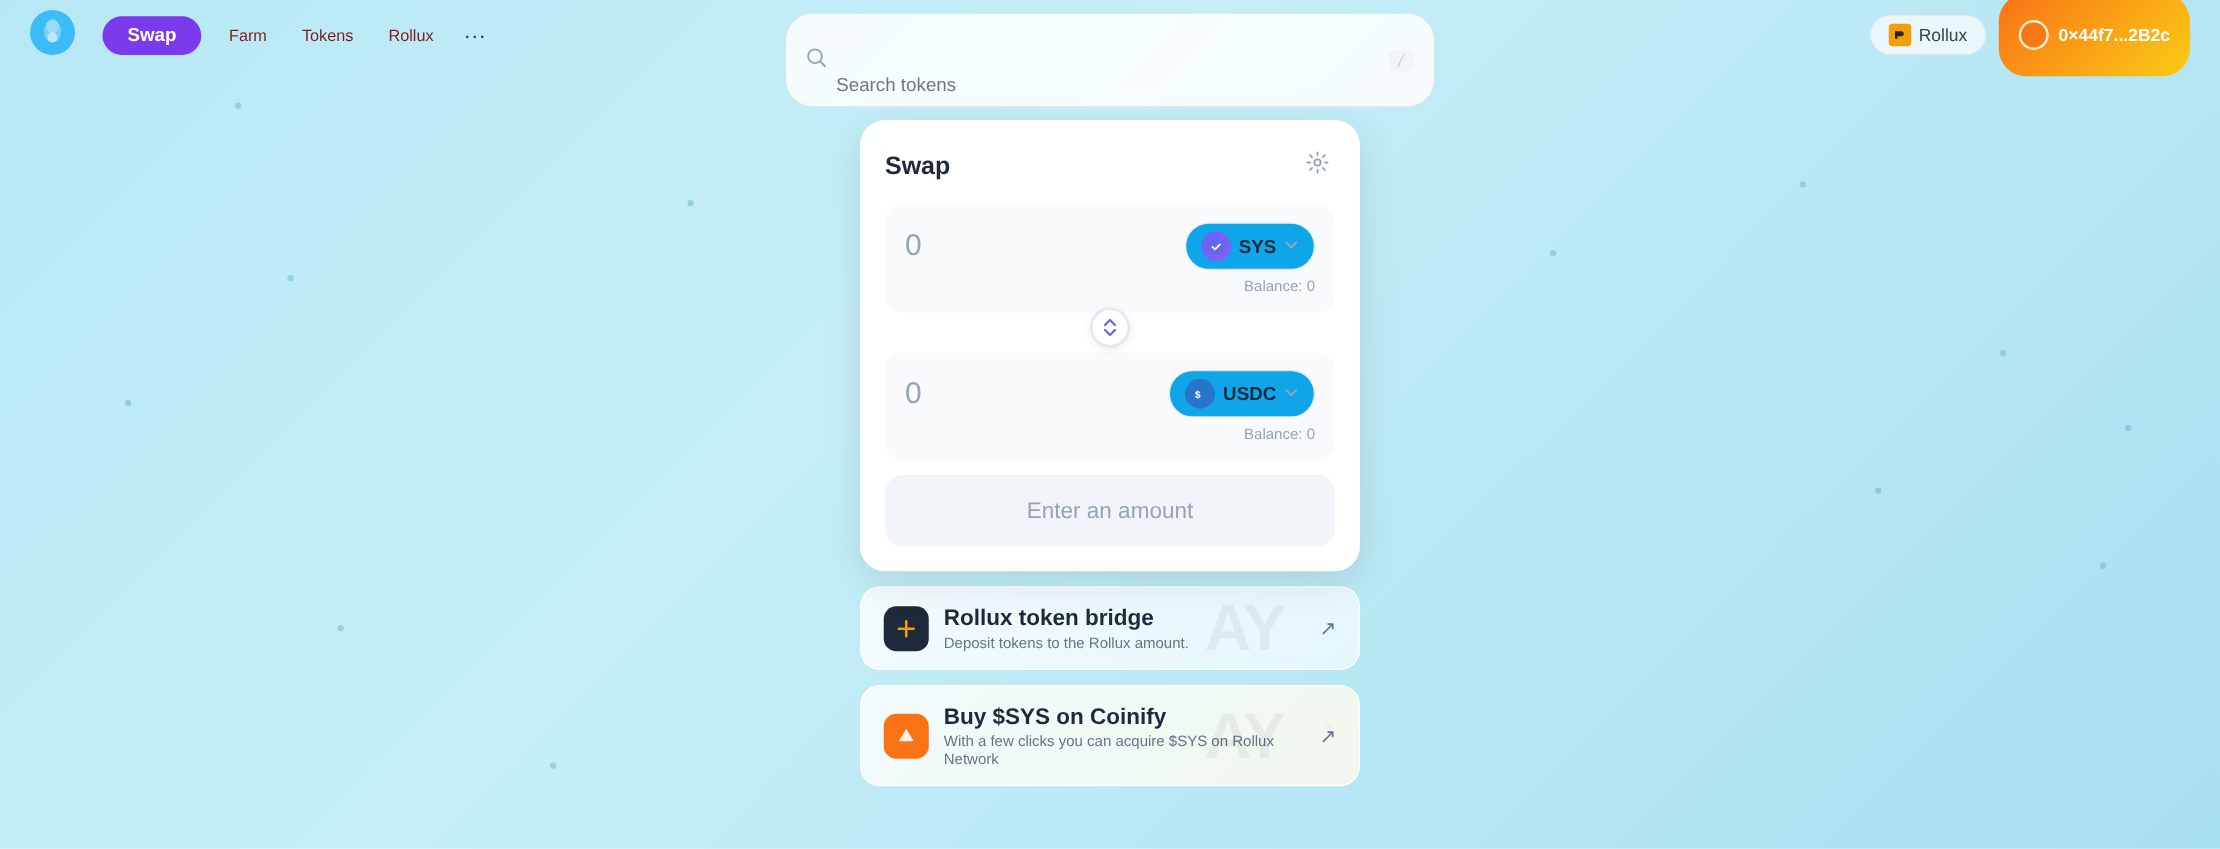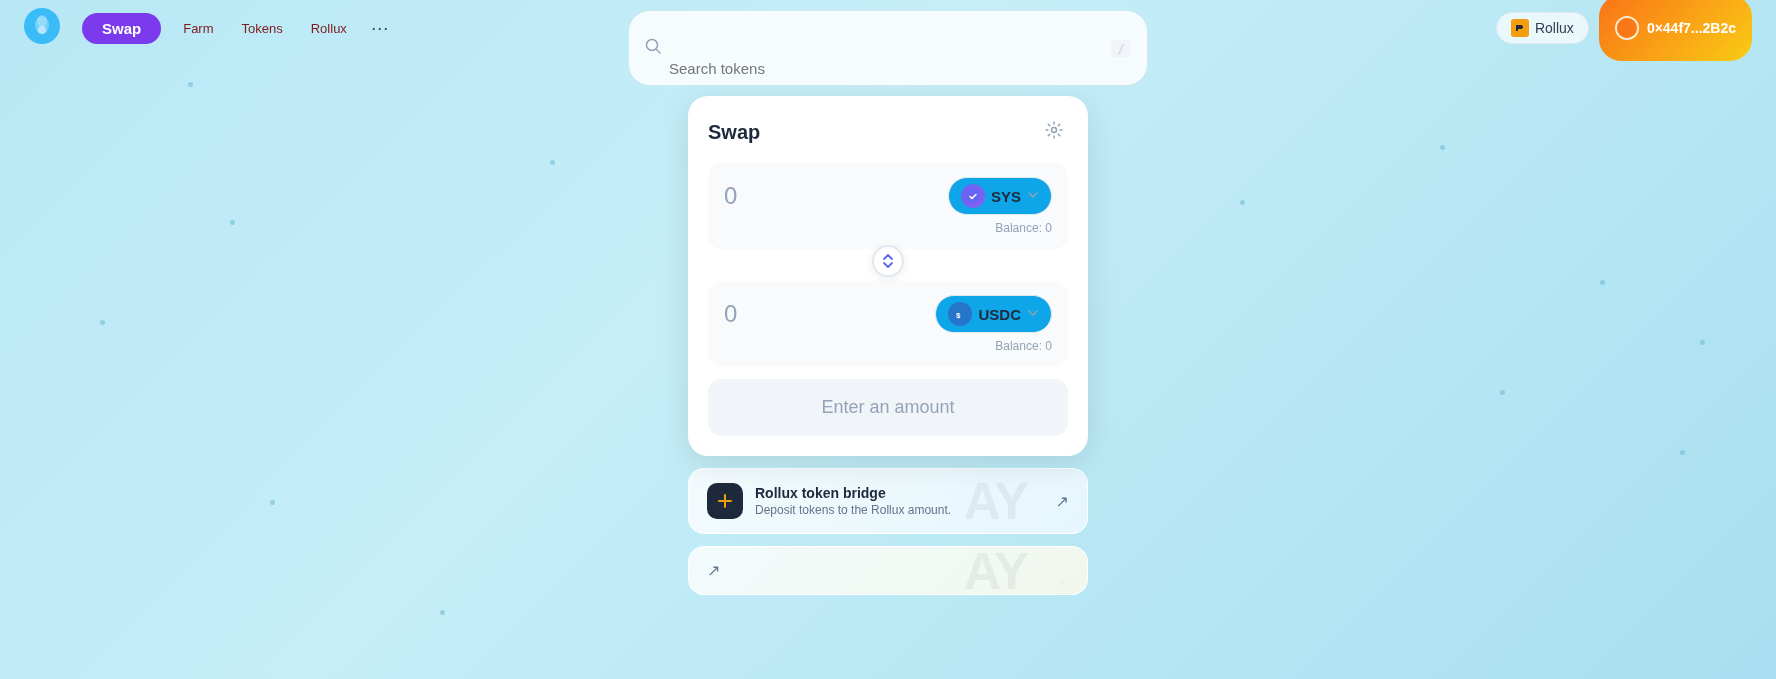--- a/index.html
+++ b/index.html
@@ -334,21 +334,21 @@
     }
     .bridge-icon-wrap {
       background: #1e293b;
       color: #f59e0b;
     }
     .coinify-icon-wrap {
       background: #f97316;
       color: #fff;
     }
     .info-card-title {
-      font-size: 14px;
+      font-size: 18px;
       font-weight: 700;
       color: #1e293b;
       margin-bottom: 2px;
     }
     .info-card-desc {
       font-size: 12px;
       color: #64748b;
     }
     .info-card-arrow {
       font-size: 16px;
@@ -548,16 +548,28 @@
       <div>
         <div class="info-card-title">Rollux token bridge</div>
         <div class="info-card-desc">Deposit tokens to the Rollux amount.</div>
       </div>
     </div>
     <span class="info-card-arrow">↗</span>
   </div>
 
   <div class="info-card" style="background: linear-gradient(135deg, rgba(255,255,255,0.8), rgba(255,251,235,0.8));">
     <div class="info-card-bg-text">AY</div>
+    <div class="info-card-left">
+      <div class="info-card-icon-wrap coinify-icon-wrap">
+        <svg width="20" height="20" viewBox="0 0 20 20" fill="none">
+          <rect width="20" height="20" rx="6" fill="#f97316"></rect>
+          <polygon points="10,4 16,14 4,14" fill="#fff" opacity="0.9"></polygon>
+        </svg>
+      </div>
+      <div>
+        <div class="info-card-title">Buy $SYS on Coinify</div>
+        <div class="info-card-desc">With a few clicks you can acquire $SYS on Rollux Network</div>
+      </div>
+    </div>
     <span class="info-card-arrow">↗</span>
   </div>
 
 </main>
 
 </body></html>

